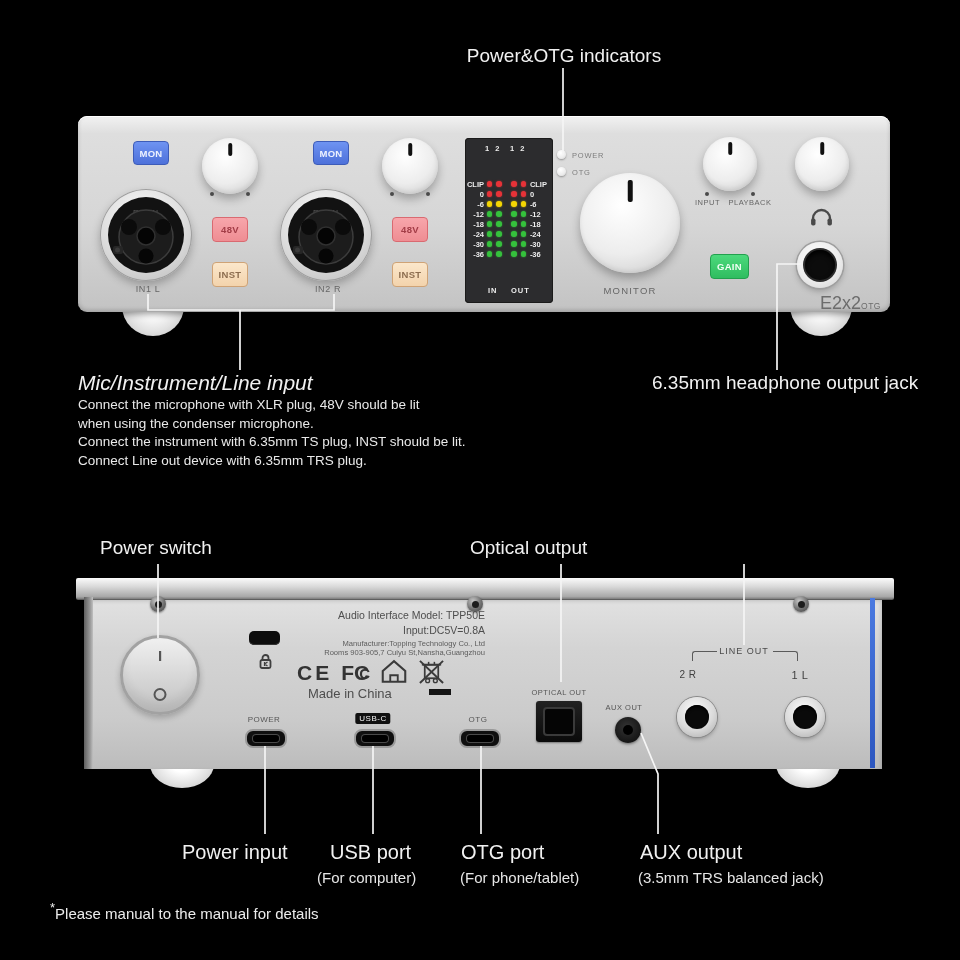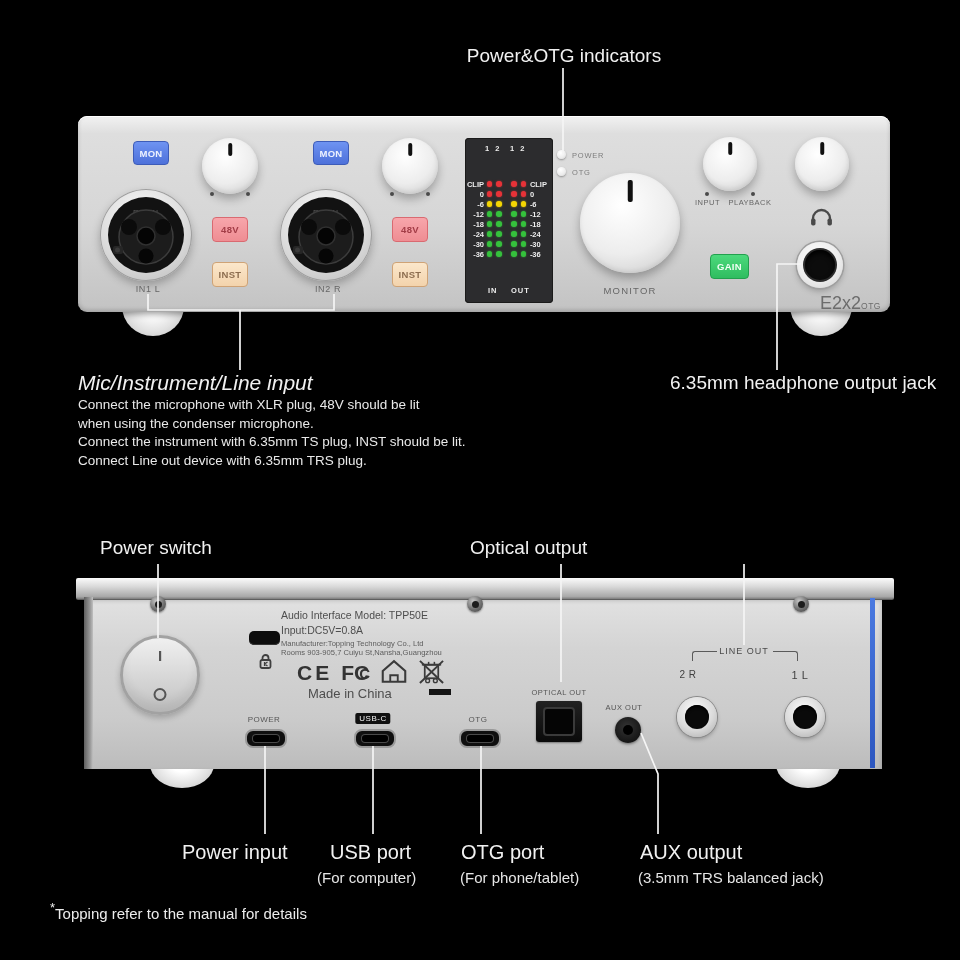--- a/index.html
+++ b/index.html
@@ -92,21 +92,21 @@
   .screw::after{content:"";position:absolute;inset:4.5px;border-radius:50%;background:#1d1d1d;}
   .psw{position:absolute;left:120px;top:635px;width:74px;height:74px;border-radius:50%;z-index:3;
        border:3px solid #a2a2a2;background:linear-gradient(180deg,#f0f0f0,#d6d6d6 55%,#c2c2c2);
        box-shadow:0 3px 6px rgba(0,0,0,.22), inset 0 -9px 10px rgba(0,0,0,.07);}
   .psw .imark{position:absolute;top:9px;left:50%;transform:translateX(-50%);
               font-size:15px;color:#555;font-weight:bold;}
   .psw .omark{position:absolute;bottom:11px;left:50%;transform:translateX(-50%);
               width:9px;height:9px;border:2px solid #555;border-radius:50%;}
   .kslot{position:absolute;left:249px;top:631px;width:31px;height:14px;background:#0d0d0d;
          border-radius:5px;z-index:3;box-shadow:inset 0 -1px 0 #333;}
-  .binfo{position:absolute;left:281px;top:609px;width:204px;text-align:left;color:#4e4e4e;z-index:3;}
+  .binfo{position:absolute;left:281px;top:609px;width:204px;text-align:right;color:#4e4e4e;z-index:3;}
   .binfo .l1{font-size:10.5px;margin-bottom:2.5px;}
   .binfo .l2{font-size:10.5px;margin-bottom:3px;}
   .binfo .l3,.binfo .l4{font-size:7.6px;color:#5c5c5c;line-height:9.5px;}
   .certs{position:absolute;left:297px;top:657px;display:flex;align-items:center;gap:9px;z-index:3;color:#333;}
   .ce{font-size:21px;font-weight:bold;letter-spacing:3px;}
   .fcc{font-size:21px;font-weight:bold;display:flex;align-items:center;}
   .fcc .c2{font-size:15px;margin-left:-10px;margin-top:1px;}
   .madein{position:absolute;left:308px;top:686px;width:140px;text-align:left;font-size:13px;
           color:#4e4e4e;z-index:3;}
   .wbar{position:absolute;left:429px;top:689px;width:22px;height:6px;background:#141414;z-index:3;}
@@ -309,21 +309,21 @@
     <span>E2x2</span><span class="sfx">OTG</span>
   </div>
 
   <div class="ann ann-h" style="left:78px;top:371px;font-style:italic;">Mic/Instrument/Line input</div>
   <div class="ann-body" style="left:78px;top:396px;">
     <div>Connect the microphone with XLR plug, 48V should be lit</div>
     <div>when using the condenser microphone.</div>
     <div>Connect the instrument with 6.35mm TS plug, INST should be lit.</div>
     <div>Connect Line out device with 6.35mm TRS plug.</div>
   </div>
-  <div class="ann" style="left:652px;top:372px;margin-left:18px;">6.35mm headphone output jack</div>
+  <div class="ann" style="left:652px;top:372px;">6.35mm headphone output jack</div>
 
   <div class="ann" style="left:100px;top:537px;">Power switch</div>
   <div class="ann" style="left:470px;top:537px;">Optical output</div>
 
   <div class="foot" style="left:150px;top:760px;width:64px;height:28px;border-radius:0 0 32px 32px / 0 0 24px 24px;"></div>
   <div class="foot" style="left:776px;top:760px;width:64px;height:28px;border-radius:0 0 32px 32px / 0 0 24px 24px;"></div>
 
   <div class="bface"></div>
   <div class="blip"></div>
   <div class="bleft"></div>
@@ -405,21 +405,21 @@
 
   <div class="ann ann-big" style="left:182px;top:841px;">Power input</div>
   <div class="ann ann-big" style="left:330px;top:841px;">USB port</div>
   <div class="ann ann-sub" style="left:317px;top:869px;">(For computer)</div>
   <div class="ann ann-big" style="left:461px;top:841px;">OTG port</div>
   <div class="ann ann-sub" style="left:460px;top:869px;">(For phone/tablet)</div>
   <div class="ann ann-big" style="left:640px;top:841px;">AUX output</div>
   <div class="ann ann-sub" style="left:638px;top:869px;">(3.5mm TRS balanced jack)</div>
 
   <div class="footnote" style="left:50px;top:901px;">
-    <sup>*</sup><span>Topping refer to the manual for details</span>
+    <sup>*</sup><span>Please manual to the manual for details</span>
   </div>
 
   <svg class="lines" width="960" height="960" viewBox="0 0 960 960">
     <g stroke="#f5f5f5" stroke-width="1.7" fill="none">
       <path d="M563 68 V155"></path>
       <path d="M148 294 V310 H334 V294 M240 310 V370"></path>
       <path d="M801 264 H777 V370"></path>
       <path d="M158 564 V638"></path>
       <path d="M561 564 V682"></path>
       <path d="M744 564 V645"></path>

